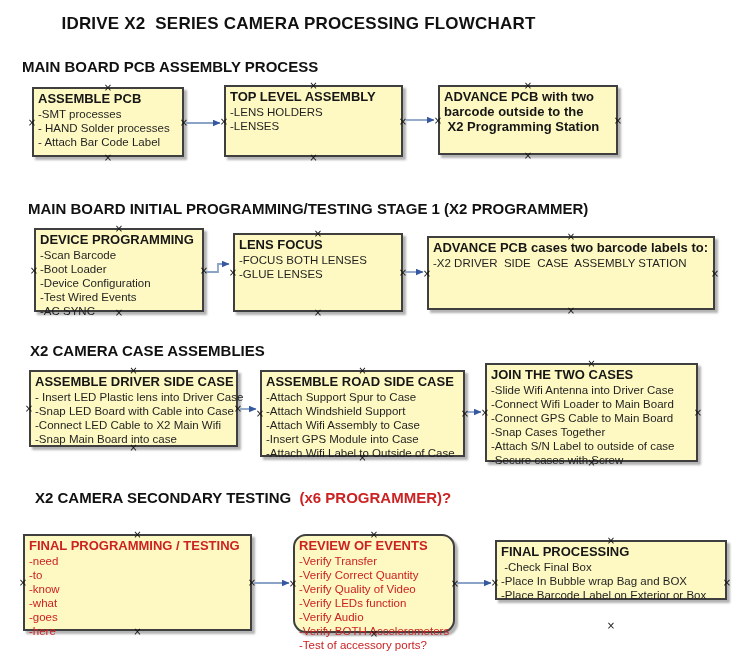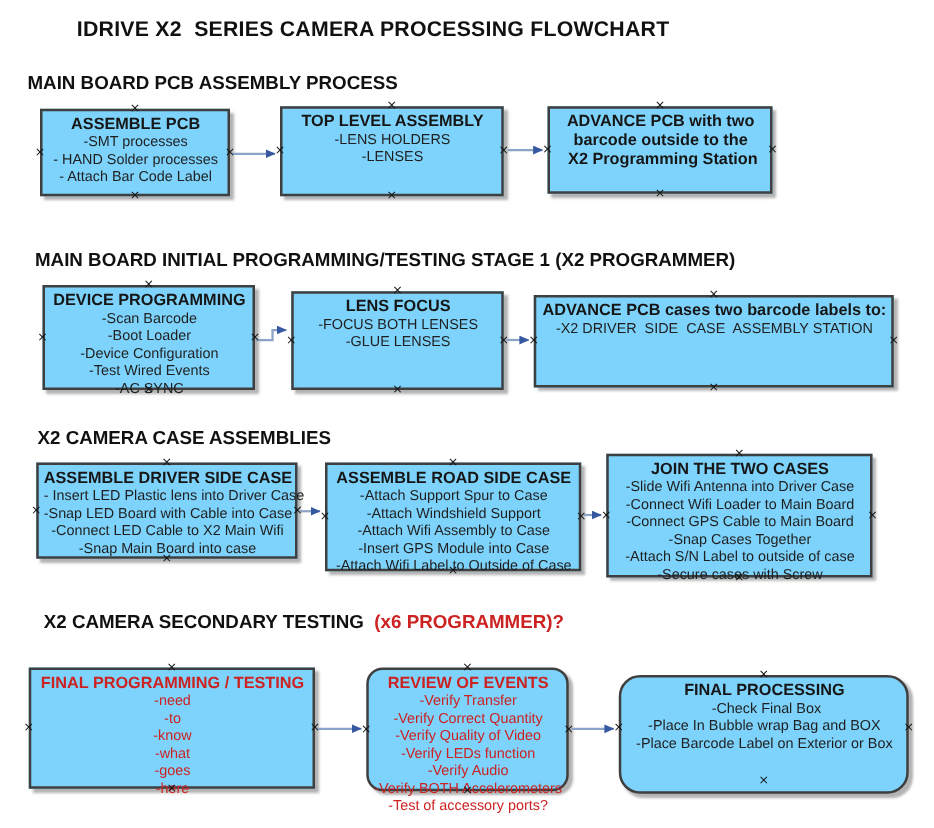--- a/index.html
+++ b/index.html
@@ -13,41 +13,41 @@
   }
   .section-heading{
     position:absolute;font-size:15px;font-weight:bold;color:#111;white-space:pre;
   }
   .section-heading .red-part{color:#cc2222;}
   #h1{top:58px;left:22px;}
   #h2{top:200px;left:28px;}
   #h3{top:342px;left:30px;}
   #h4{top:489px;left:35px;}
   .box{
-    position:absolute;box-sizing:border-box;background:#7dd3fc;
+    position:absolute;box-sizing:border-box;background:#fef9c3;
     border:2px solid #3f3f3f;box-shadow:3px 3px 2px rgba(128,128,128,.6);
-    padding:2px 3px 0 4px;line-height:14px;text-align:center;
+    padding:2px 3px 0 4px;line-height:14px;
   }
   .box-title{font-size:13px;font-weight:bold;line-height:16px;white-space:pre;color:#161616;}
   .box-line{font-size:11.5px;line-height:14px;white-space:pre;color:#1f1f1f;}
   .red-box .box-title,.red-box .box-line{color:#cc2222;}
   #b13 .box-line{font-weight:bold;font-size:13px;line-height:15px;color:#161616;}
   
   #b11{left:32px;top:87px;width:152px;height:70px;}
   #b12{left:224px;top:85px;width:179px;height:72px;}
   #b13{left:438px;top:85px;width:180px;height:70px;}
   #b21{left:34px;top:228px;width:170px;height:84px;}
   #b22{left:233px;top:233px;width:170px;height:79px;}
   #b23{left:427px;top:236px;width:288px;height:74px;}
   #b31{left:29px;top:370px;width:209px;height:77px;}
   #b32{left:260px;top:370px;width:205px;height:87px;}
   #b33{left:485px;top:363px;width:213px;height:99px;}
   #b41{left:23px;top:534px;width:229px;height:97px;}
   #b42{left:293px;top:534px;width:162px;height:99px;border-radius:13px;}
-  #b43{left:495px;top:540px;width:232px;height:95px;border-radius:17px;}
+  #b43{left:495px;top:540px;width:232px;height:60px;}
   #overlay{position:absolute;left:0;top:0;width:747px;height:662px;pointer-events:none;}
   #overlay .arrow{fill:none;stroke:#8ba3c7;stroke-width:1.8;}
   #overlay .xmark{
     font-family:"DejaVu Sans",sans-serif;font-size:10px;fill:#141414;
     text-anchor:middle;dominant-baseline:central;
   }
 </style>
 </head>
 <body>
 

